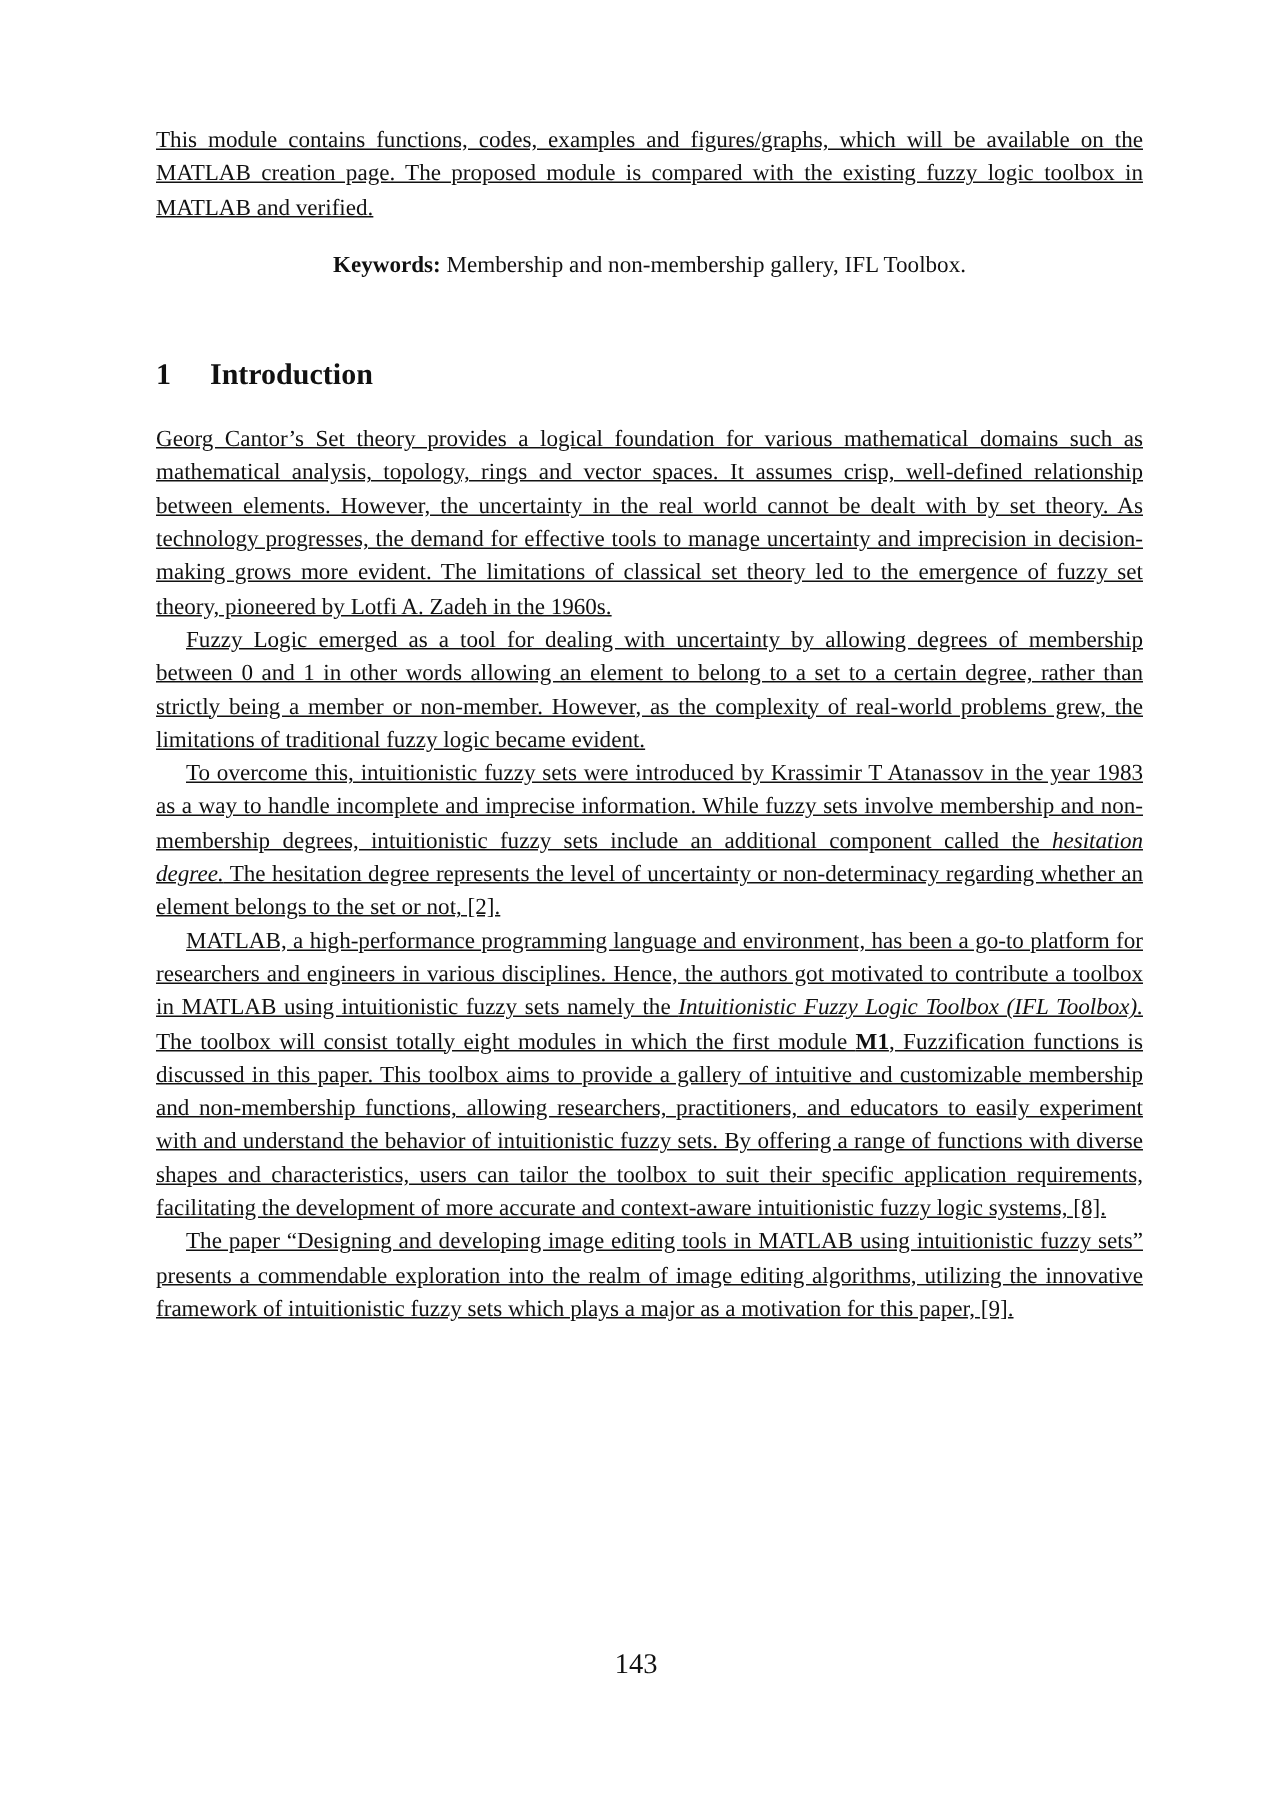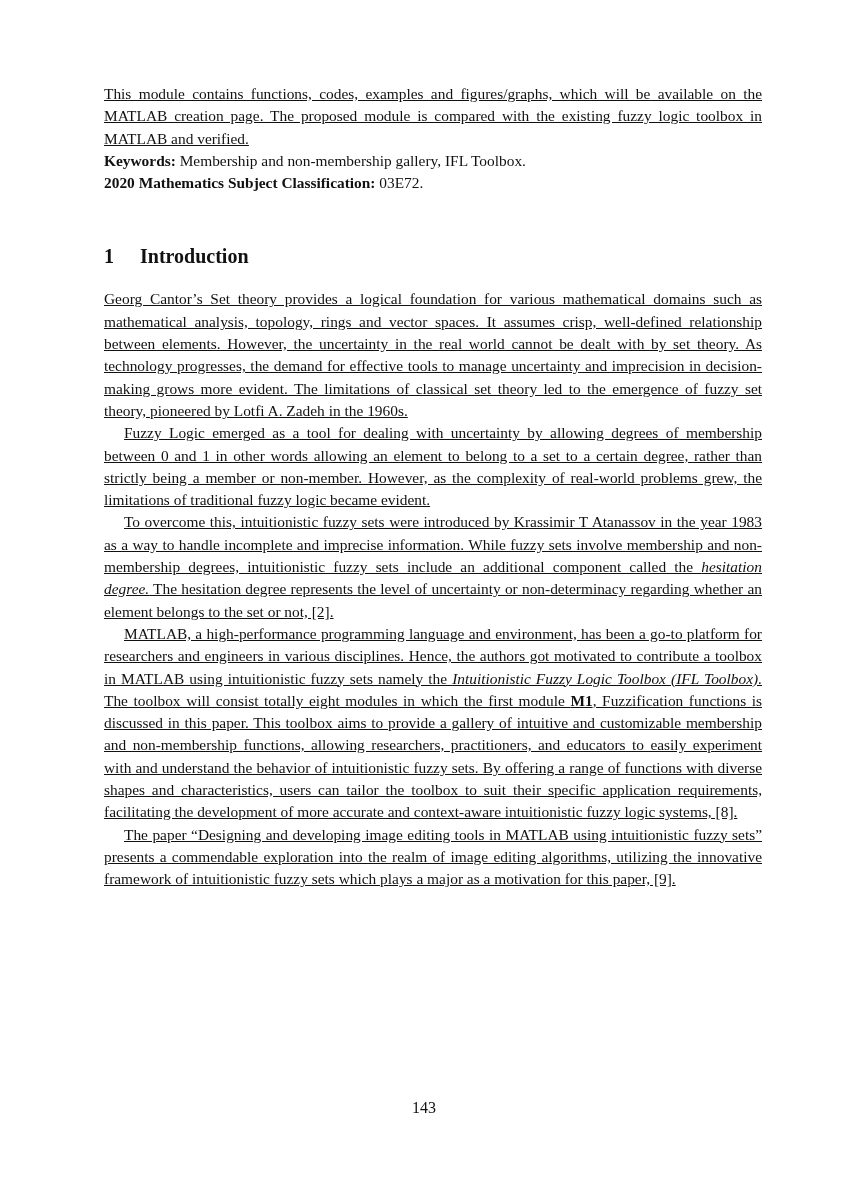--- a/index.html
+++ b/index.html
@@ -5,43 +5,40 @@
   html, body { margin: 0; padding: 0; background: #ffffff; }
   body { width: 848px; height: 1200px; position: relative; overflow: hidden; }
   .page {
     position: absolute; left: 104px; top: 83px; width: 658px;
     font-family: "Liberation Serif", serif; font-size: 15.4px; line-height: 22.3px;
     color: #111111;
   }
   p { margin: 0; text-align: justify; text-decoration: underline; }
   .indent { text-indent: 20px; }
   .kw-label, .msc-label { font-weight: bold; }
-  .line { margin: 0; }
+  .line { margin: 16px; text-align: center; }
   h1.section {
     font-family: "Liberation Serif", serif;
     font-size: 20px; font-weight: bold; margin: 48px 0 18px 0; line-height: 28px;
   }
   h1.section .num { display: inline-block; width: 36px; }
   .page-number {
     position: absolute; left: 0; width: 848px; top: 1099px; text-align: center;
-    font-family: "Liberation Serif", serif; font-size: 16px; color: #111;
+    font-family: "Liberation Serif", serif; font-size: 19px; color: #111;
   }
   em { font-style: italic; }
   b { font-weight: bold; }
 </style>
 </head>
 <body>
 
 <div class="page">
   <p>This module contains functions, codes, examples and figures/graphs, which will be available on the MATLAB creation page.  The proposed module is compared with the existing fuzzy logic toolbox in MATLAB and verified.</p>
   <div class="line">
     <span class="kw-label">Keywords:</span><span> Membership and non-membership gallery, IFL Toolbox.</span>
-  </div>
-  <div class="line">
-    <span class="msc-label">2020 Mathematics Subject Classification:</span><span> 03E72.</span>
   </div>
 
   <h1 class="section">
     <span class="num">1</span><span>Introduction</span>
   </h1>
 
   <p>Georg Cantor’s Set theory provides a logical foundation for various mathematical domains such as mathematical analysis, topology, rings and vector spaces.  It assumes crisp, well-defined relationship between elements. However, the uncertainty in the real world cannot be dealt with by set theory. As technology progresses, the demand for effective tools to manage uncertainty and imprecision in decision-making grows more evident. The limitations of classical set theory led to the emergence of fuzzy set theory, pioneered by Lotfi A. Zadeh in the 1960s.</p>
   <p class="indent">Fuzzy Logic emerged as a tool for dealing with uncertainty by allowing degrees of membership between 0 and 1 in other words allowing an element to belong to a set to a certain degree, rather than strictly being a member or non-member. However, as the complexity of real-world problems grew, the limitations of traditional fuzzy logic became evident.</p>
   <p class="indent"><span>To overcome this, intuitionistic fuzzy sets were introduced by Krassimir T Atanassov in the year 1983 as a way to handle incomplete and imprecise information.  While fuzzy sets involve membership and non-membership degrees, intuitionistic fuzzy sets include an additional component called the </span><em>hesitation degree.</em><span> The hesitation degree represents the level of uncertainty or non-determinacy regarding whether an element belongs to the set or not, [2].</span></p>
   <p class="indent"><span>MATLAB, a high-performance programming language and environment, has been a go-to platform for researchers and engineers in various disciplines.  Hence, the authors got motivated to contribute a toolbox in MATLAB using intuitionistic fuzzy sets namely the </span><em>Intuitionistic Fuzzy Logic Toolbox (IFL Toolbox).</em><span>  The toolbox will consist totally eight modules in which the first module </span><b>M1</b><span>, Fuzzification functions is discussed in this paper.  This toolbox aims to provide a gallery of intuitive and customizable membership and non-membership functions, allowing researchers, practitioners, and educators to easily experiment with and understand the behavior of intuitionistic fuzzy sets.  By offering a range of functions with diverse shapes and characteristics, users can tailor the toolbox to suit their specific application requirements, facilitating the development of more accurate and context-aware intuitionistic fuzzy logic systems, [8].</span></p>

